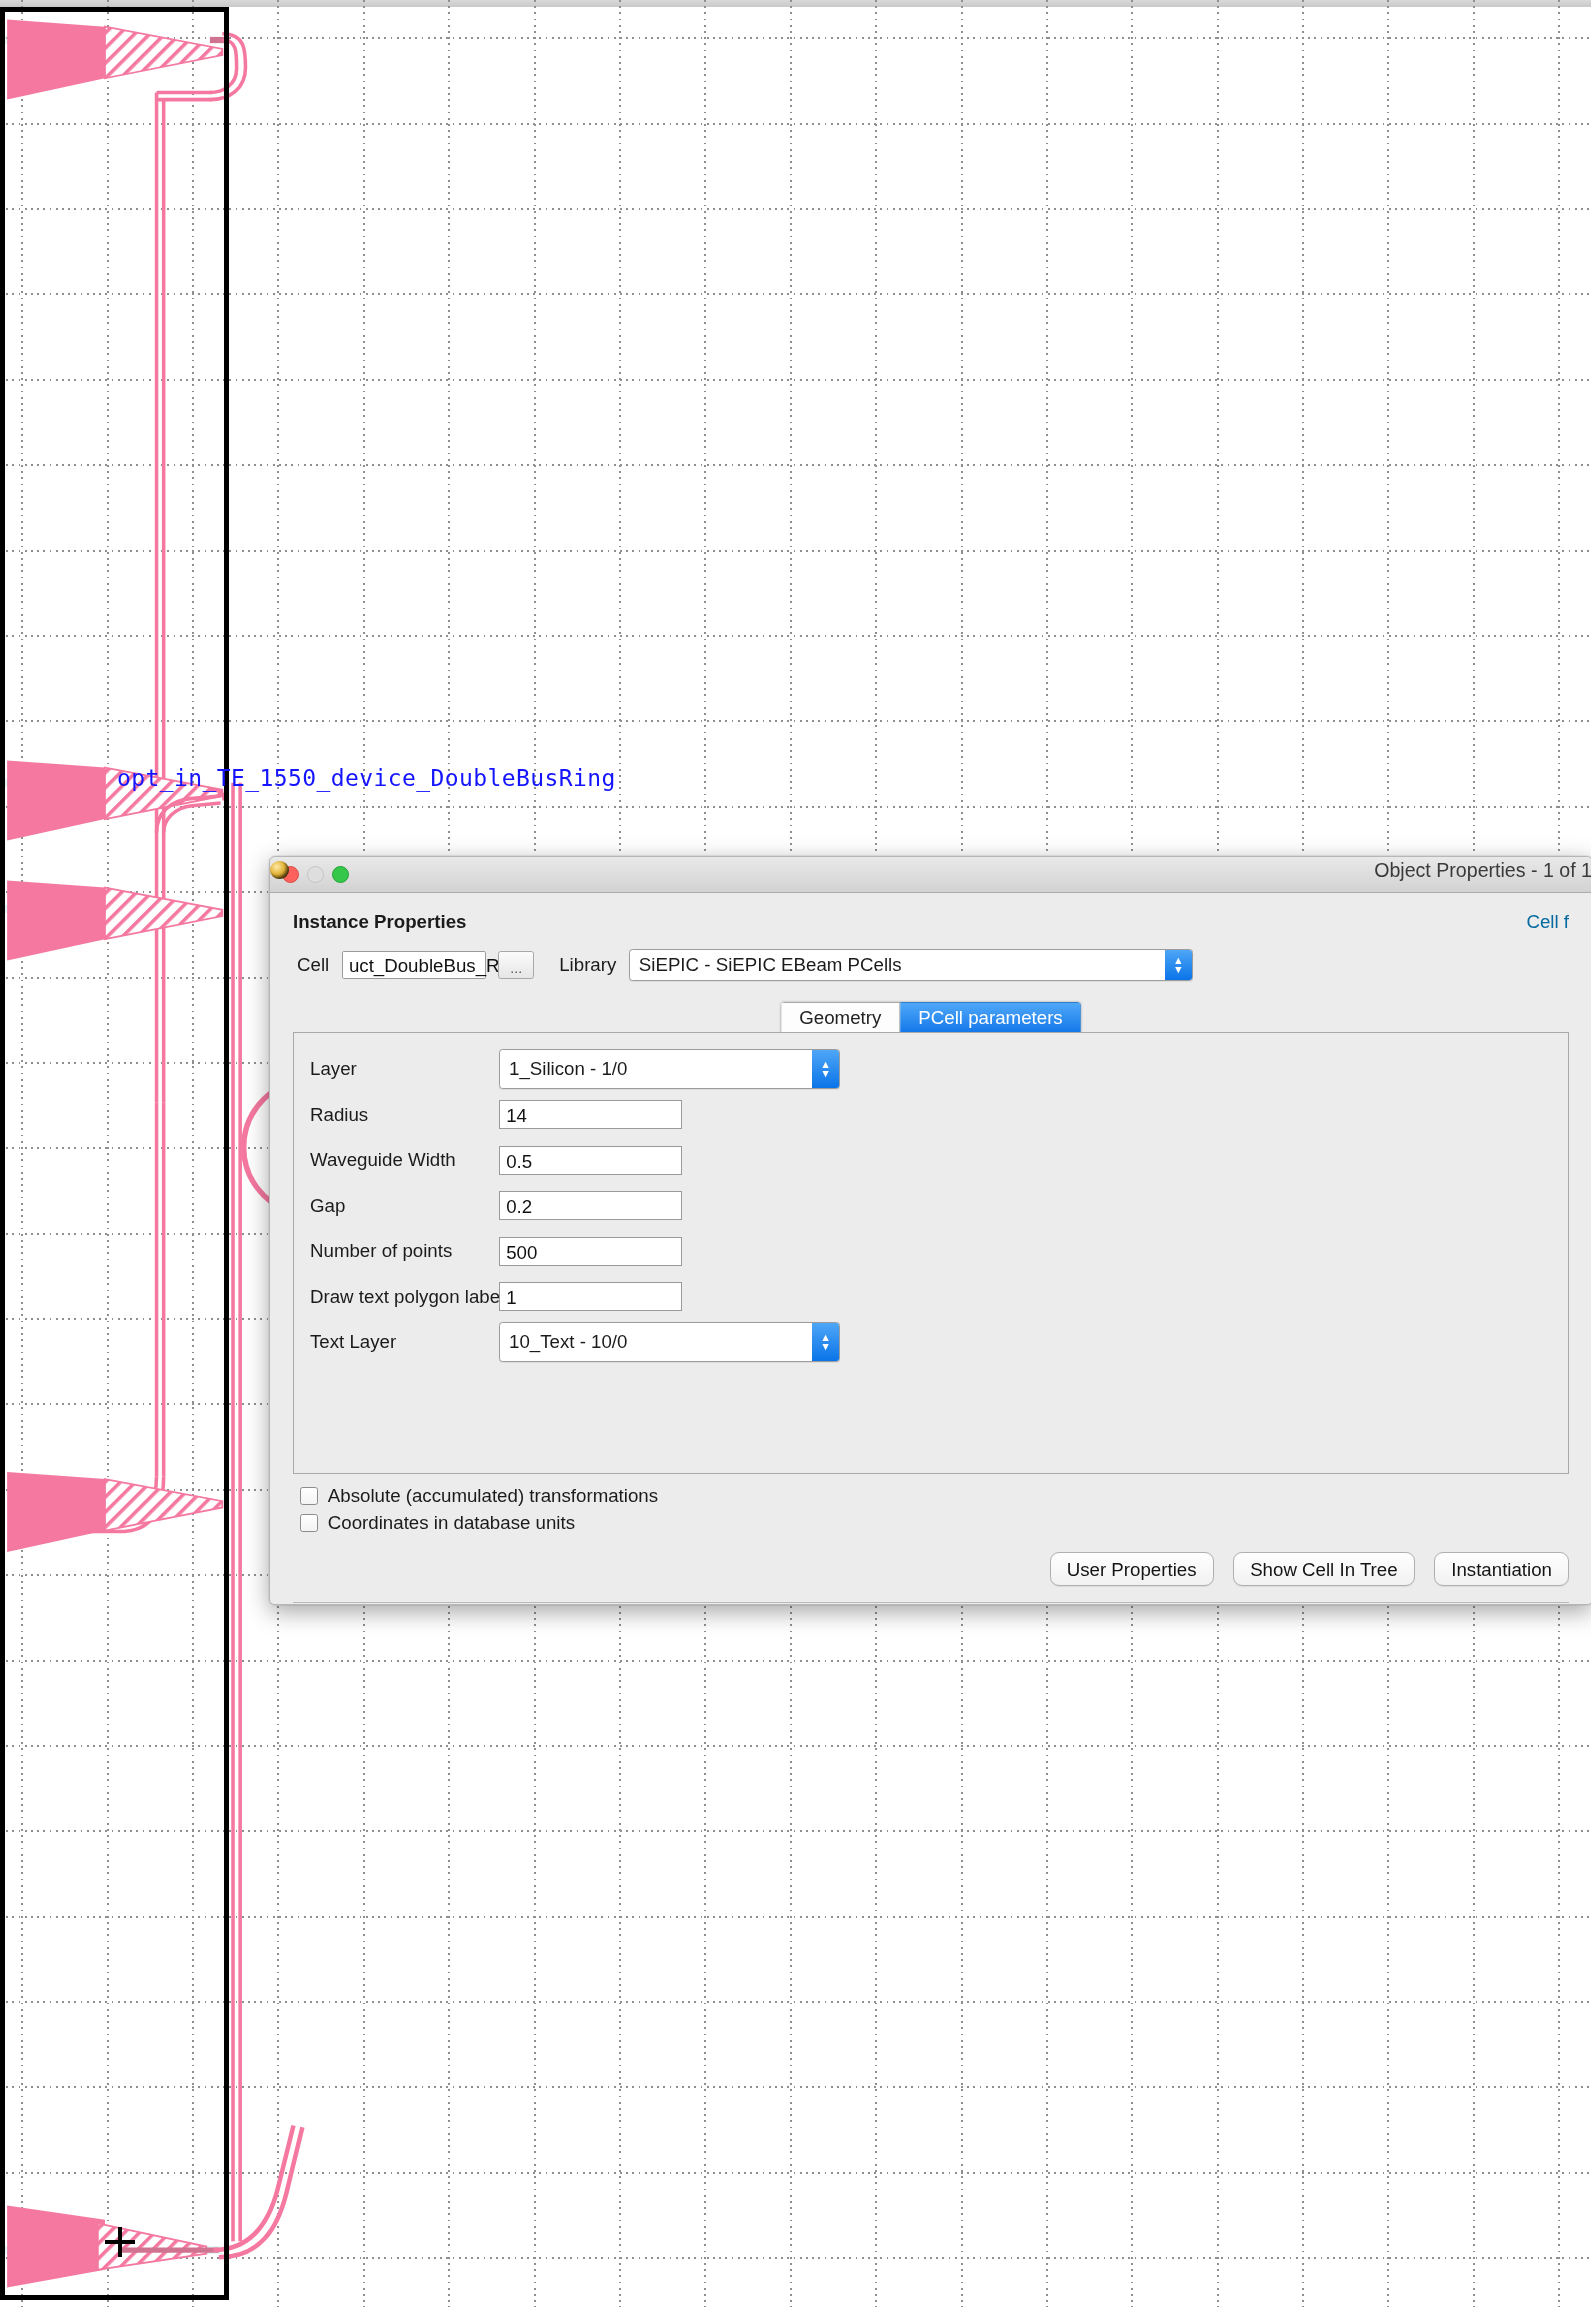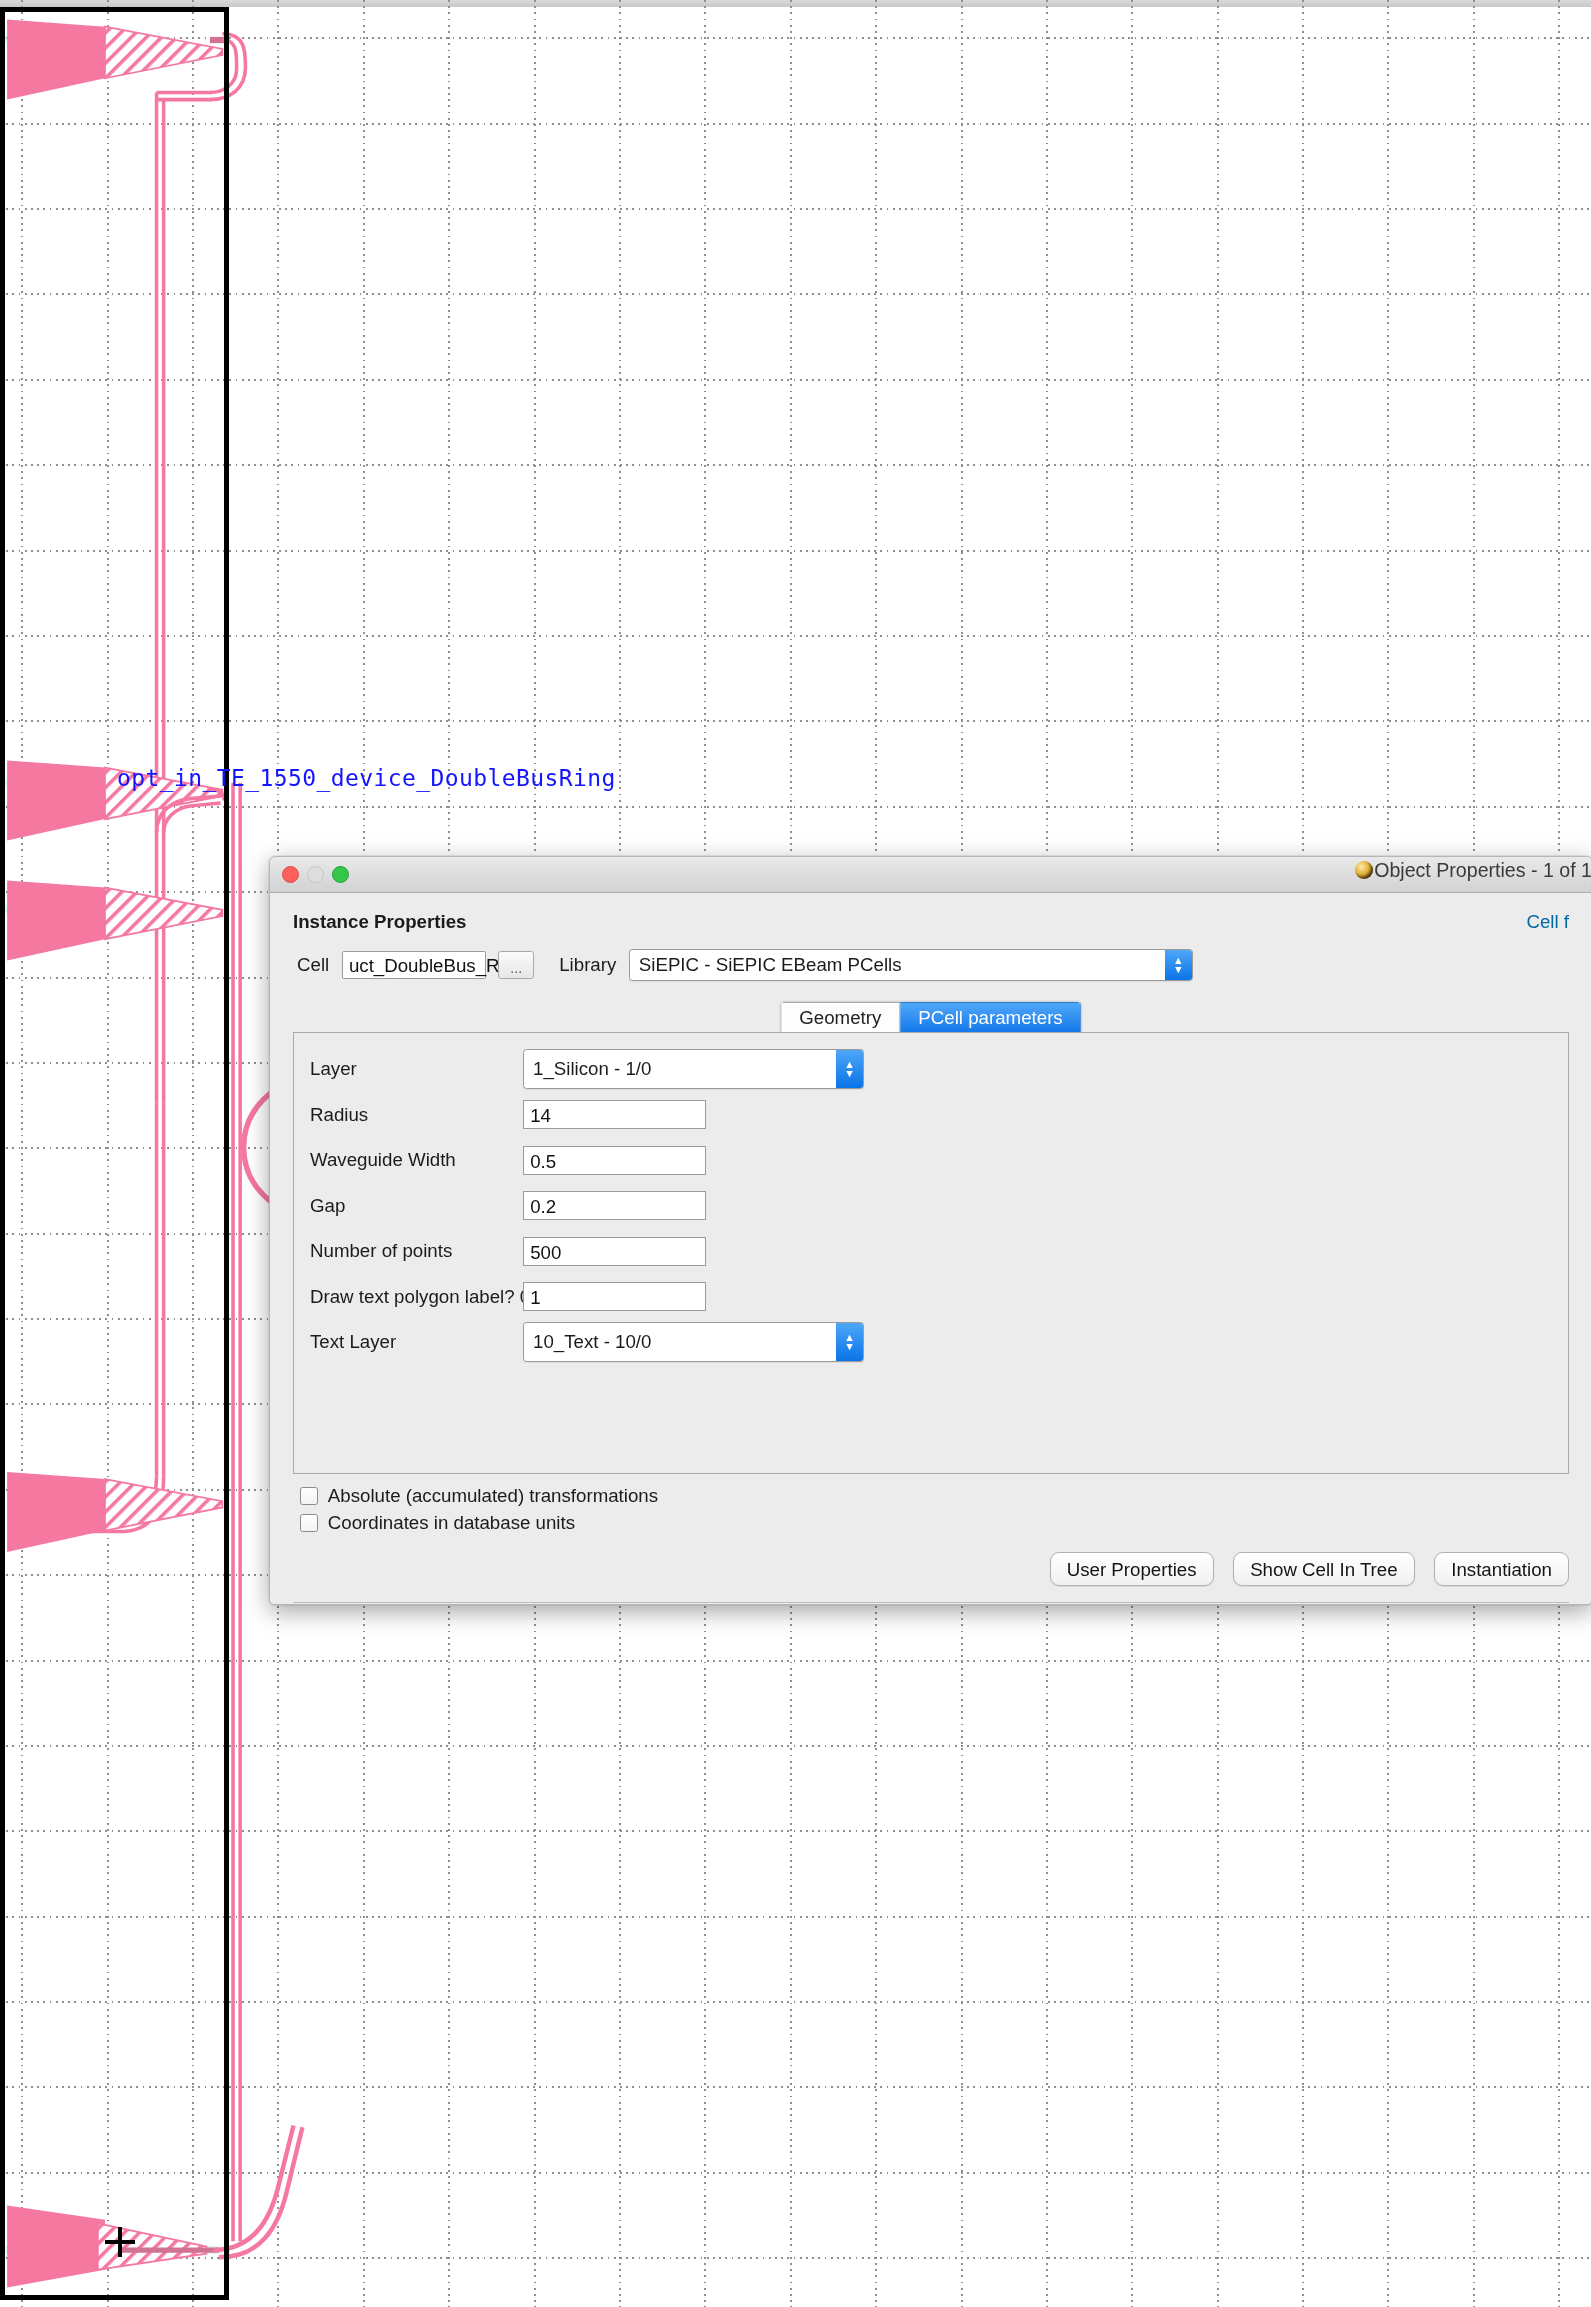--- a/index.html
+++ b/index.html
@@ -73,21 +73,21 @@
     position:relative;
     display:flex;align-items:center;
   }
   .traffic{position:absolute;left:11.6px;top:9px;display:flex;gap:8px;}
   .tl{width:17px;height:17px;border-radius:50%;box-sizing:border-box;}
   .tl.red{background:#fc615d;border:0.9px solid #e04b47;}
   .tl.yellow{background:#dedede;border:0.9px solid #c4c4c4;}
   .tl.green{background:#34c749;border:0.9px solid #26a337;}
   #title-wrap{
     position:absolute;left:0;right:0;top:0;height:26px;
-    display:flex;align-items:center;justify-content:flex-end;gap:1px;
+    display:flex;align-items:center;justify-content:space-between;gap:1px;
     pointer-events:none;
   }
   #app-icon{width:18.7px;height:18.7px;border-radius:50%;
     background:radial-gradient(circle at 35% 32%, #ffe9a8 0%, #e3b53a 42%, #6d4d10 75%, #2b1c04 100%);
     box-shadow:inset -1.8px -1.8px 2.7px rgba(0,0,0,.4);}
   #title-text{font-size:19.6px;color:#3a3a3a;}
 
   #dialog-body{padding:0 0 0 0;position:relative;height:712px;}
 
   .row-head{
@@ -145,21 +145,21 @@
   .tab.active{
     background:linear-gradient(to bottom,#50a8f8,#1478ea);
     color:#fff;border-color:#2a7ccb;
   }
 
   .panel{
     margin:0 23px;border:0.9px solid #a9a9a9;background:#ececec;
     height:442px;box-sizing:border-box;padding:19.6px 0 0 0;
     position:relative;
   }
-  .prow{display:flex;align-items:center;height:33px;margin-bottom:12.5px;padding-left:16px;gap:24px;}
+  .prow{display:flex;align-items:center;height:33px;margin-bottom:12.5px;padding-left:16px;}
   .prow .plabel{width:189px;font-size:18.7px;}
   .pinput{
     background:#fff;border:0.9px solid #9a9a9a;
     height:29px;line-height:29px;padding:0 6.2px;font-size:18.7px;box-sizing:border-box;
     width:183px;color:#111;
   }
   .pcombo{width:341px;height:40px;}
 
   .checks{padding:10.7px 0 0 30px;}
   .crow{display:flex;align-items:center;gap:9.8px;margin-bottom:5.3px;}

